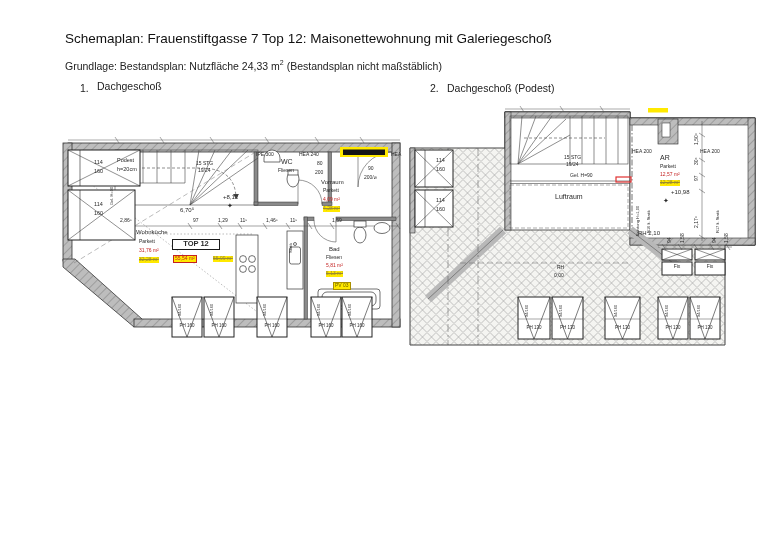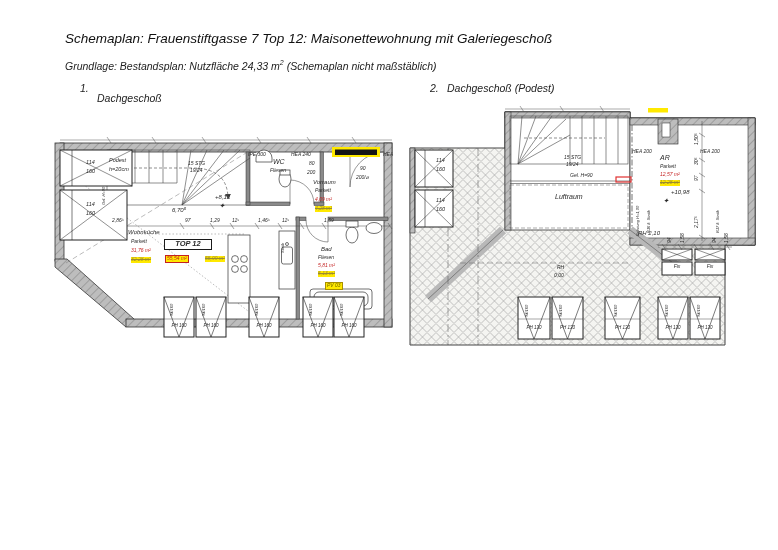--- a/index.html
+++ b/index.html
@@ -1,17 +1,17 @@
 <!DOCTYPE html>
 <html><head>
 <meta charset="utf-8">
 <style>
   html,body{margin:0;padding:0;background:#fff;}
   .page{position:relative;width:778px;height:550px;background:#ffffff;overflow:hidden;
-        font-family:"Liberation Sans",sans-serif;color:#1c1c1c;font-style:italic;}
+        font-family:"Liberation Sans",sans-serif;color:#1c1c1c;}
   .title{position:absolute;left:65px;top:31px;font-size:13.5px;color:#111;}
   .subtitle{position:absolute;left:65px;top:59px;font-size:10.5px;color:#222;}
   .subtitle sup{font-size:7px;}
   .plan-label{position:absolute;font-size:10.5px;color:#222;}
   .plan{position:absolute;}
   .plan svg{position:absolute;left:0;top:0;}
   .lbl{position:absolute;font-size:5.5px;line-height:1.15;color:#2a2a2a;white-space:nowrap;}
   .s4{font-size:4px;}.s45{font-size:4.5px;}.s5{font-size:5px;}.s6{font-size:6px;}.s7{font-size:7px;}
   .red{color:#c42222;}
   .yel{background:#ffe900;color:#9b8a30;text-decoration:line-through;}
@@ -20,28 +20,28 @@
   .pvbox{border:0.8px solid #a98f00;background:#ffe900;color:#6b5d00;padding:0 1px;}
   .vert{transform:rotate(-90deg);transform-origin:0 0;}
   .ctr{text-align:center;}
 </style>
 </head>
 <body>
 
 <div class="page">
 
   <div class="title">Schemaplan: Frauenstiftgasse 7 Top 12: Maisonettewohnung mit Galeriegeschoß</div>
-  <div class="subtitle"><span>Grundlage: Bestandsplan: Nutzfläche  24,33 m</span><sup>2</sup><span>  (Schemaplan nicht maßstäblich)</span></div>
+  <div class="subtitle"><span>Grundlage: Bestandsplan: Nutzfläche  24,33 m</span><sup>2</sup><span>  (Bestandsplan nicht maßstäblich)</span></div>
 
   <div class="plan-label" style="left:80px;top:82px;">1.</div>
-  <div class="plan-label" style="left:97px;top:92px;">Dachgeschoß</div>
+  <div class="plan-label" style="left:97px;top:80px;">Dachgeschoß</div>
   <div class="plan-label" style="left:430px;top:82px;">2.</div>
   <div class="plan-label" style="left:447px;top:82px;">Dachgeschoß (Podest)</div>
 
-  <div class="plan" style="left:52px;top:113px;width:350px;height:240px;">
+  <div class="plan" style="left:60px;top:113px;width:350px;height:240px;">
     <svg width="350" height="240" viewBox="0 0 350 240">
       <defs>
         <pattern id="wh1" width="6" height="6" patternUnits="userSpaceOnUse" patternTransform="rotate(45)">
           <rect width="6" height="6" fill="#bdbdbd"></rect>
             <line x1="0" y1="0" x2="0" y2="6" stroke="#7d7d7d" stroke-width="1"></line>
         </pattern>
       </defs>
 
       <g stroke="#333" stroke-width="0.8">
         <rect x="8" y="30" width="332" height="9" fill="url(#wh1)"></rect>

